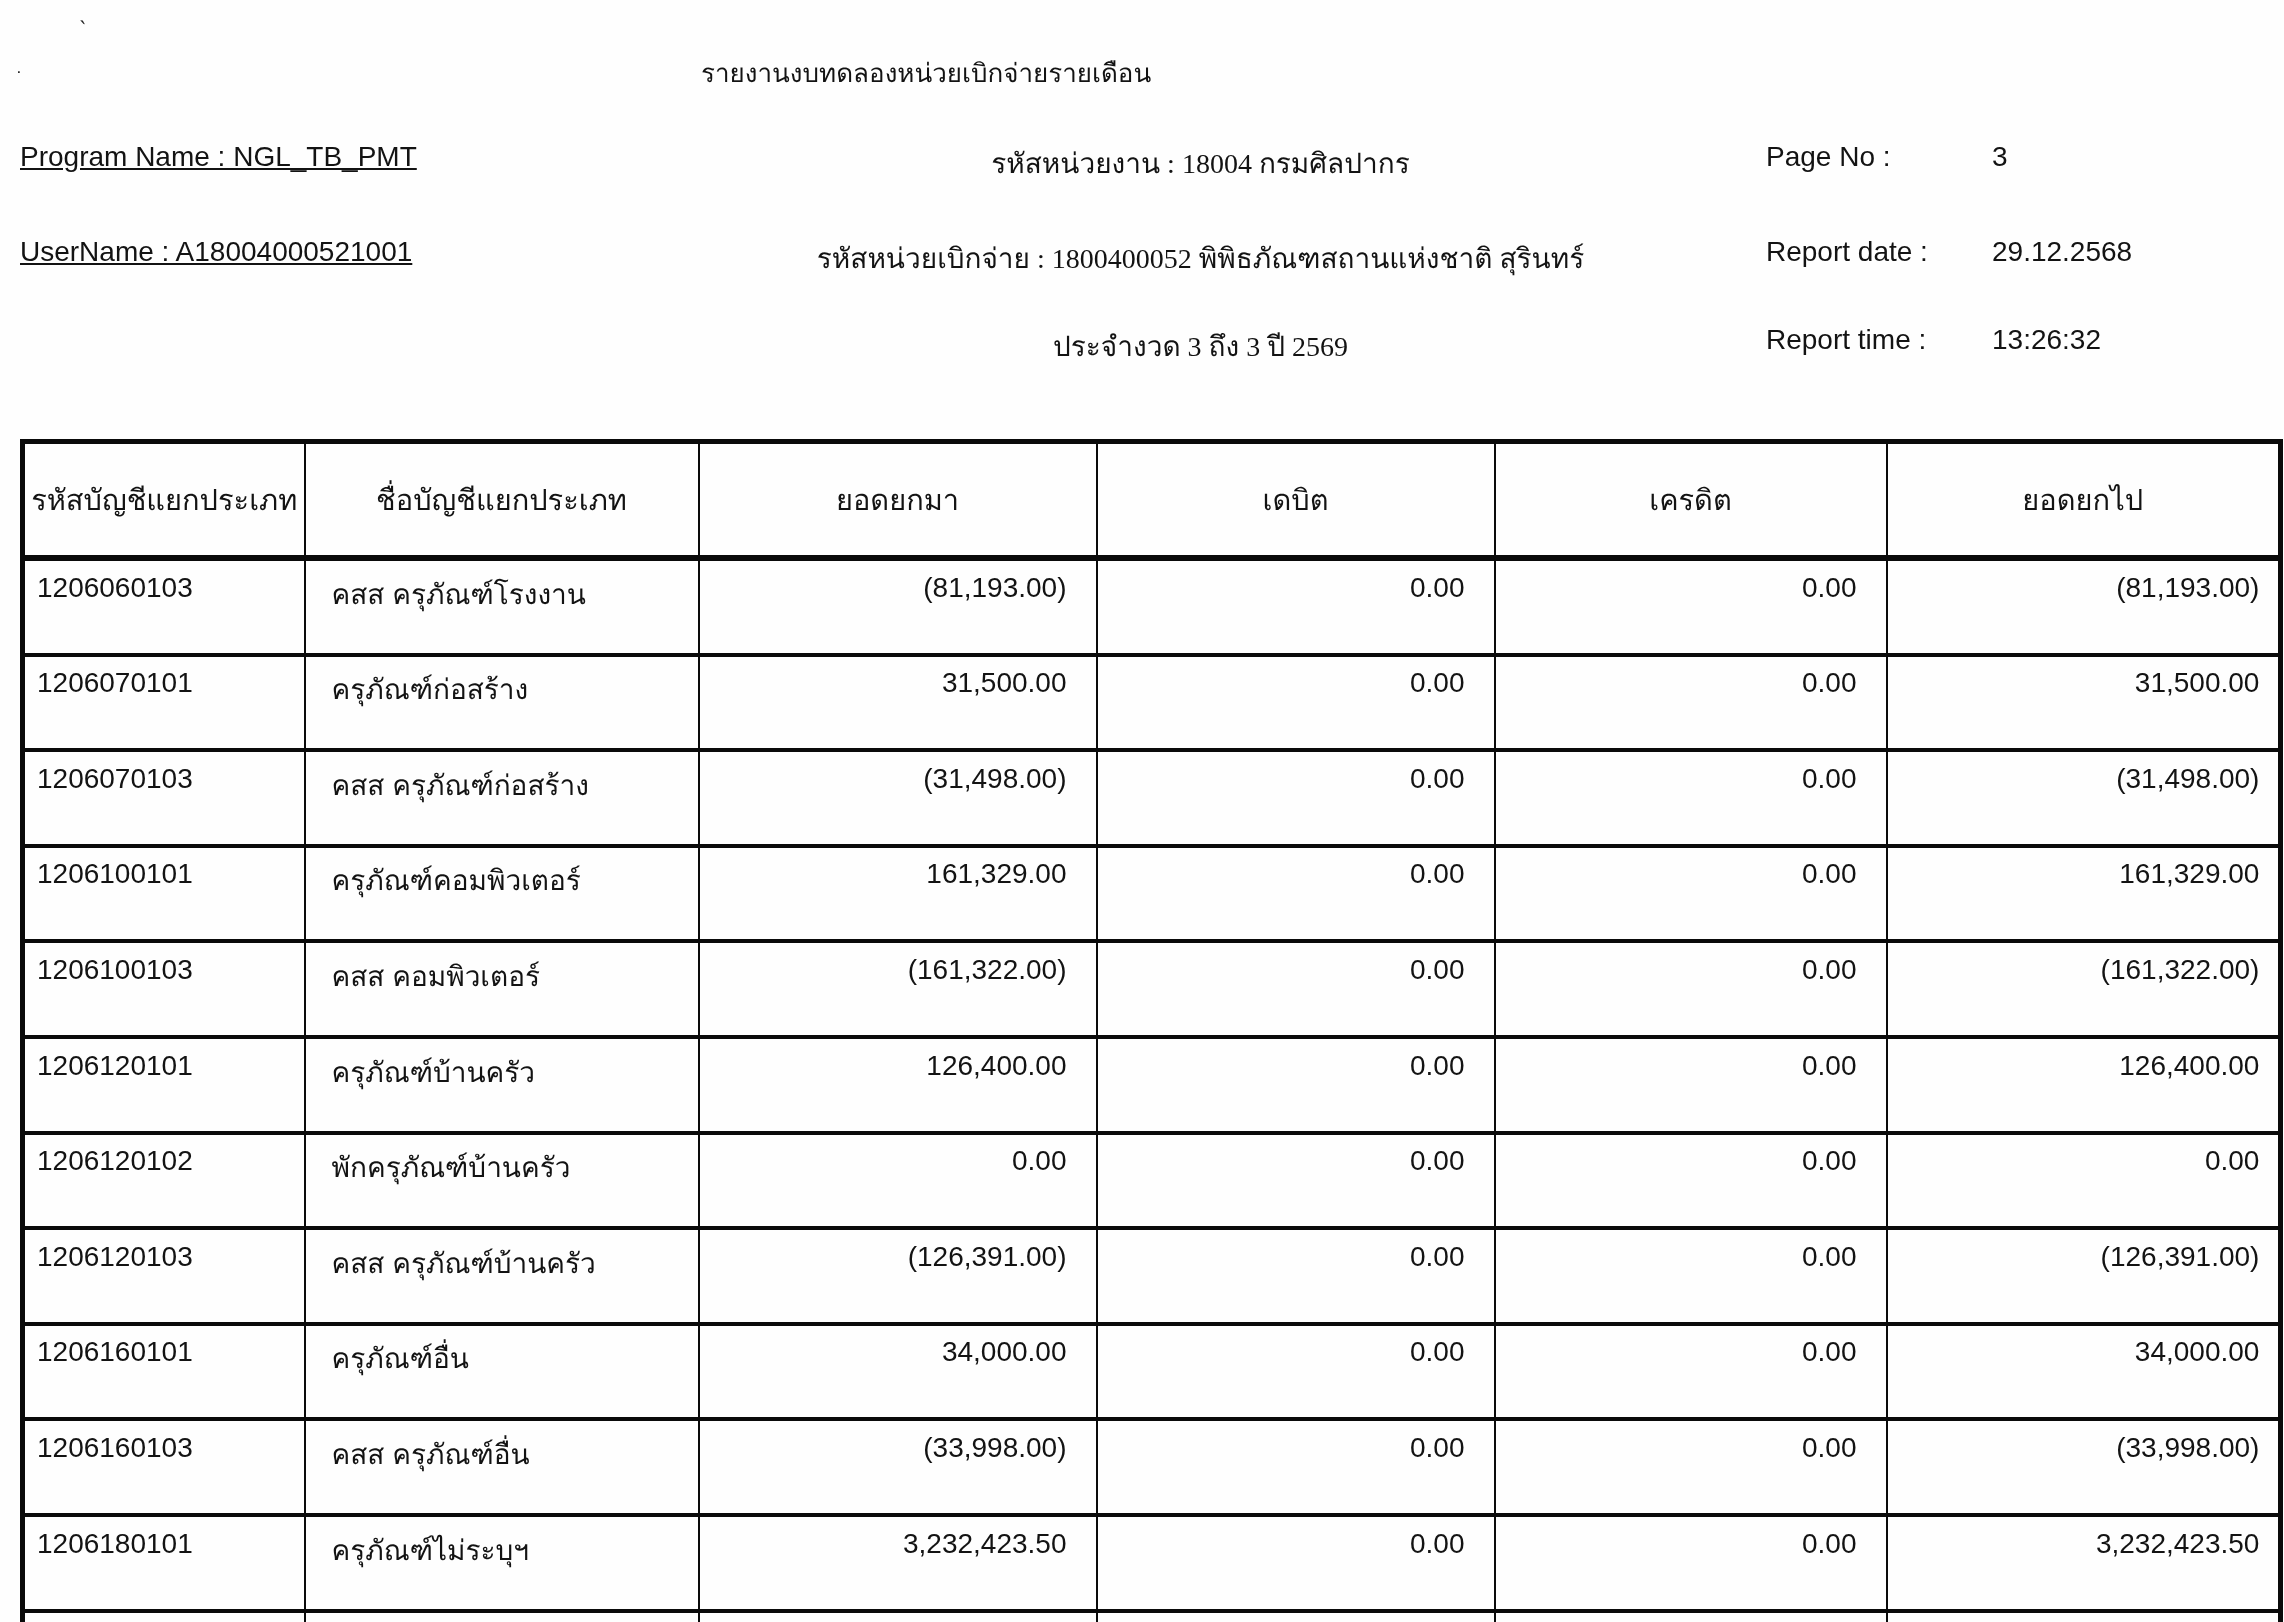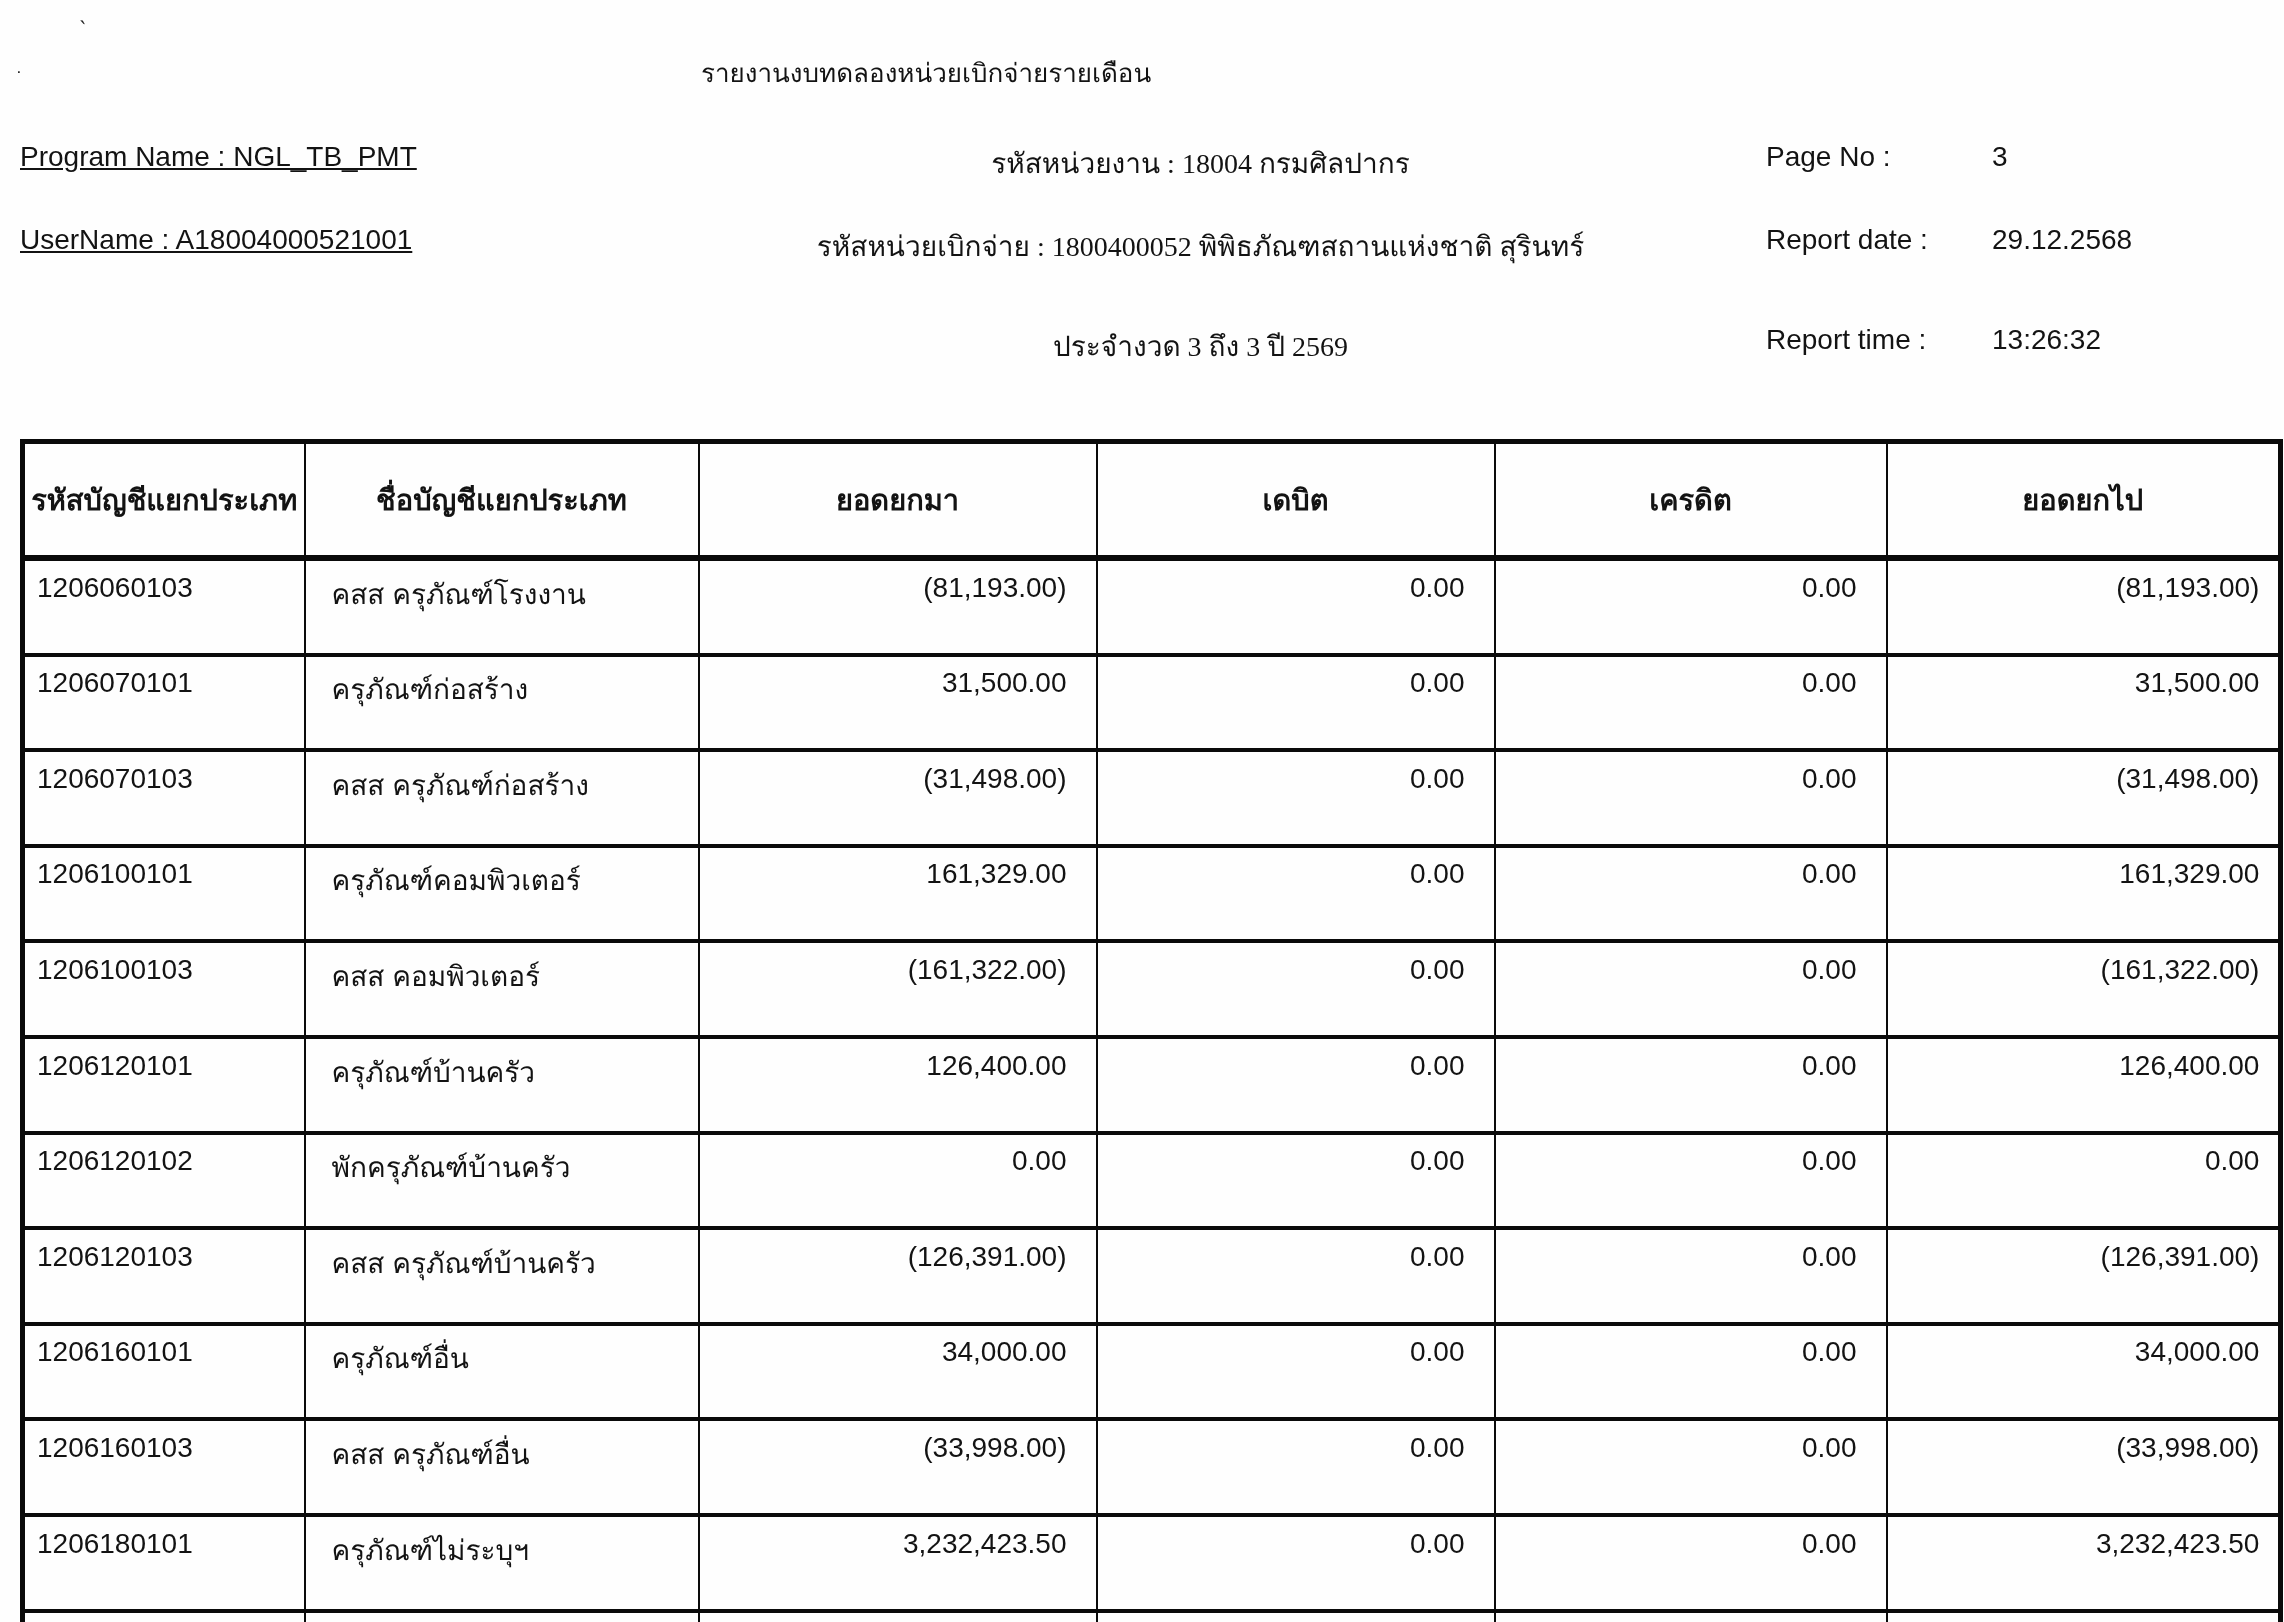--- a/index.html
+++ b/index.html
@@ -12,42 +12,42 @@
     overflow:hidden;
   }
   
   .hdr-line{position:absolute;white-space:nowrap;font-size:28px;}
   .title-line{top:52px;left:701px;width:1031px;text-align:left;font-size:26px;}
   .center-col{left:685px;width:1031px;text-align:center;font-family:Liberation Serif, serif;}
   .left-col{left:20px;text-align:left;text-decoration:underline;}
   .right-label{left:1766px;}
   .right-value{left:1992px;}
   .row-2{top:141px;}
-  .row-3{top:224px;}
+  .row-3{top:236px;}
   .row-4{top:324px;}
   
   .speck{position:absolute;color:#222;font-size:22.6px;}
   .speck-1{top:17.3px;left:78px;transform:rotate(8deg);}
   .speck-2{top:61px;left:16px;font-size:17.3px;}
   
   table.report{
     position:absolute;
     top:439px;left:20px;
     width:2258px;height:1121px;
     border-collapse:collapse;
     table-layout:fixed;
     font-size:28px;
   }
   table.report,table.report th,table.report td{
     border:2.7px solid #0a0a0a;
   }
   table.report{border-width:5.3px;}
   table.report th{
     border-top-width:5.3px;border-bottom-width:6px;
-    font-weight:bold;
+    font-weight:normal;
     text-align:center;vertical-align:middle;
     height:109px;
     font-size:29px;
   }
   table.report td{
     border-top-width:4px;border-bottom-width:4px;
     vertical-align:top;
     padding-top:10.6px;
     height:80px;
   }

